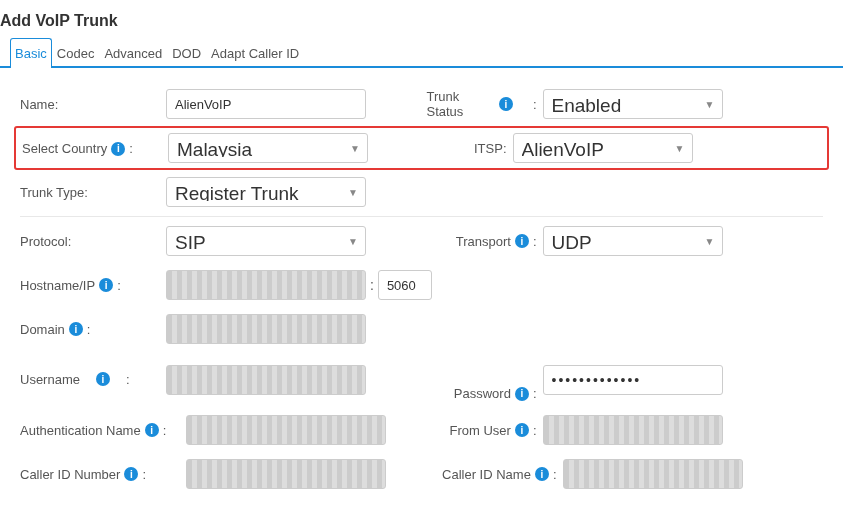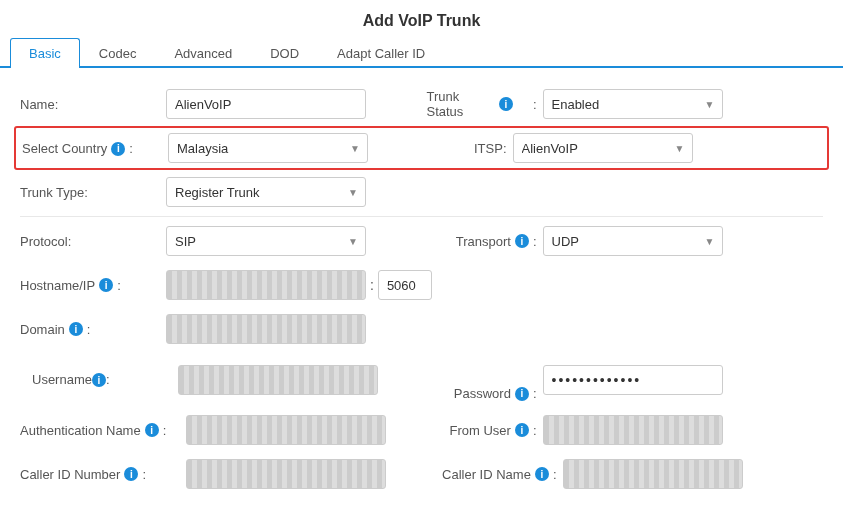--- a/index.html
+++ b/index.html
@@ -5,33 +5,32 @@
     * { box-sizing: border-box; margin: 0; padding: 0; }
     body {
       font-family: Arial, sans-serif;
       font-size: 13px;
       color: #333;
       background: #fff;
       width: 843px;
       min-height: 509px;
     }
     .page-title {
-      text-align: center;
       font-size: 16px;
       font-weight: bold;
       padding: 12px 0 8px;
       color: #333;
     }
     .tabs {
       display: flex;
       border-bottom: 2px solid #1a8cda;
       padding: 0 10px;
     }
     .tab {
-      padding: 7px 18px;
+      padding: 7px 4px;
       cursor: pointer;
       font-size: 13px;
       color: #555;
       border: 1px solid transparent;
       border-bottom: none;
       margin-bottom: -2px;
     }
     .tab.active {
       background: #fff;
       border-color: #1a8cda #1a8cda #fff;
@@ -100,21 +99,21 @@
     .select-wrapper {
       position: relative;
       display: inline-block;
     }
     .form-select {
       appearance: none;
       -webkit-appearance: none;
       border: 1px solid #ccc;
       border-radius: 3px;
       padding: 5px 26px 5px 8px;
-      font-size: 13px;
+      font-size: 19px;
       color: #333;
       background: #fff;
       cursor: pointer;
       height: 30px;
       outline: none;
     }
     .select-arrow {
       position: absolute;
       right: 8px;
       top: 50%;
@@ -295,21 +294,21 @@
         <span>Domain</span>
         <span class="info-icon">i</span>
         <span>:</span>
       </div>
       <input class="form-input input-text" type="text" value="" style="background: repeating-linear-gradient(90deg, rgb(204, 204, 204) 0px, rgb(204, 204, 204) 5px, rgb(221, 221, 221) 5px, rgb(221, 221, 221) 10px); color: transparent;">
     </div>
   </div>
 
   <div class="form-row">
     <div class="field-group">
-      <div class="field-label" style="display:flex; align-items:flex-end; gap:0;margin-left:12px;">
+      <div class="field-label" style="display:flex; align-items:flex-start; gap:16px;">
         <span>Username</span>
         <span class="info-icon">i</span>
         <span>:</span>
       </div>
       <input class="form-input input-text" type="text" value="" style="background: repeating-linear-gradient(90deg, rgb(204, 204, 204) 0px, rgb(204, 204, 204) 5px, rgb(221, 221, 221) 5px, rgb(221, 221, 221) 10px); color: transparent;">
     </div>
     <div class="field-group">
       <div class="field-label" style="width:110px; justify-content:flex-end; gap:4px;margin-top:28px;">
         <span>Password</span>
         <span class="info-icon">i</span>

